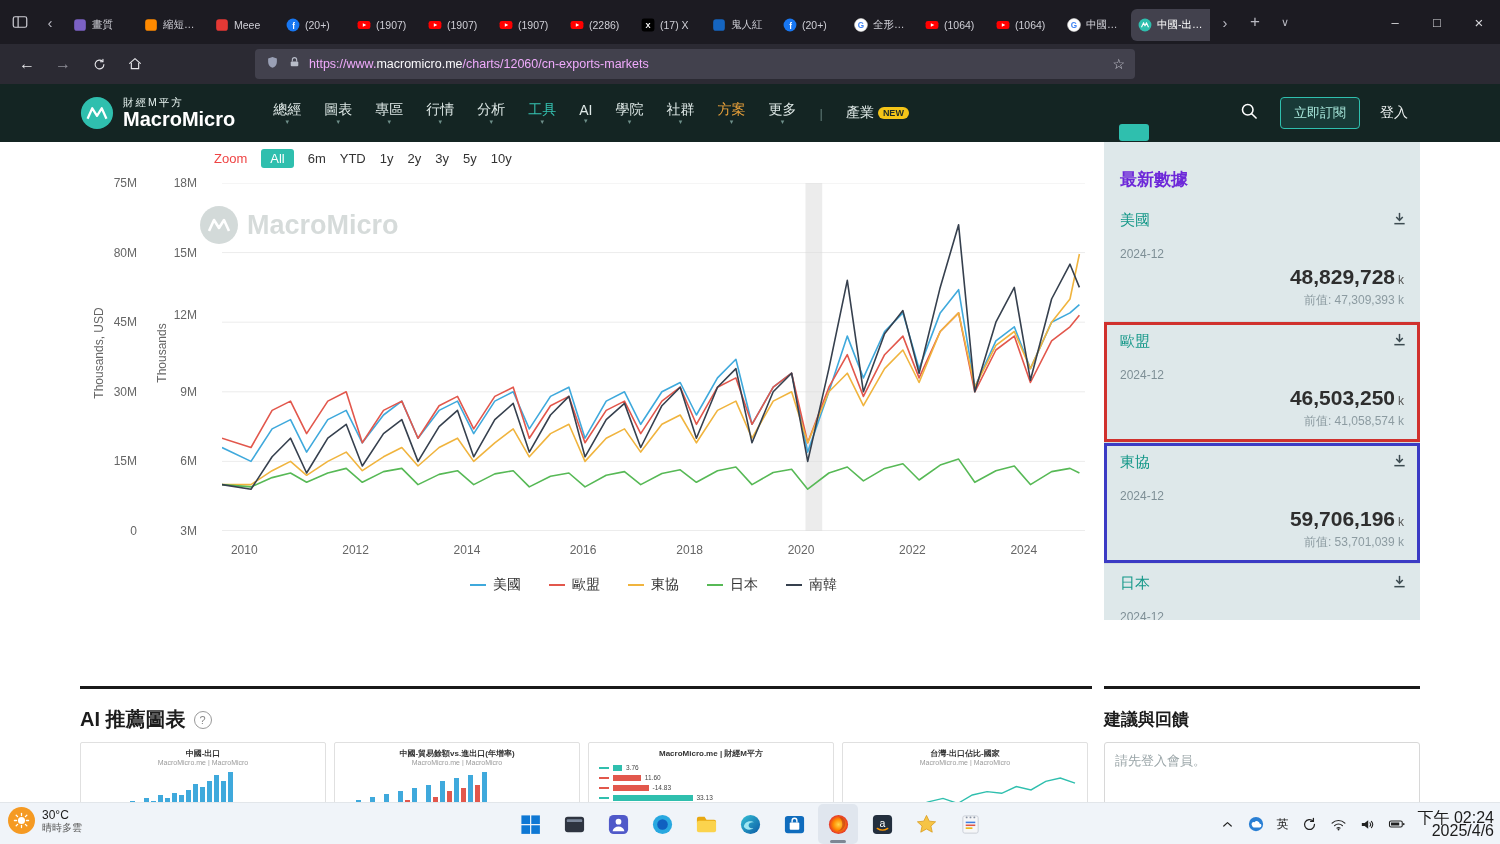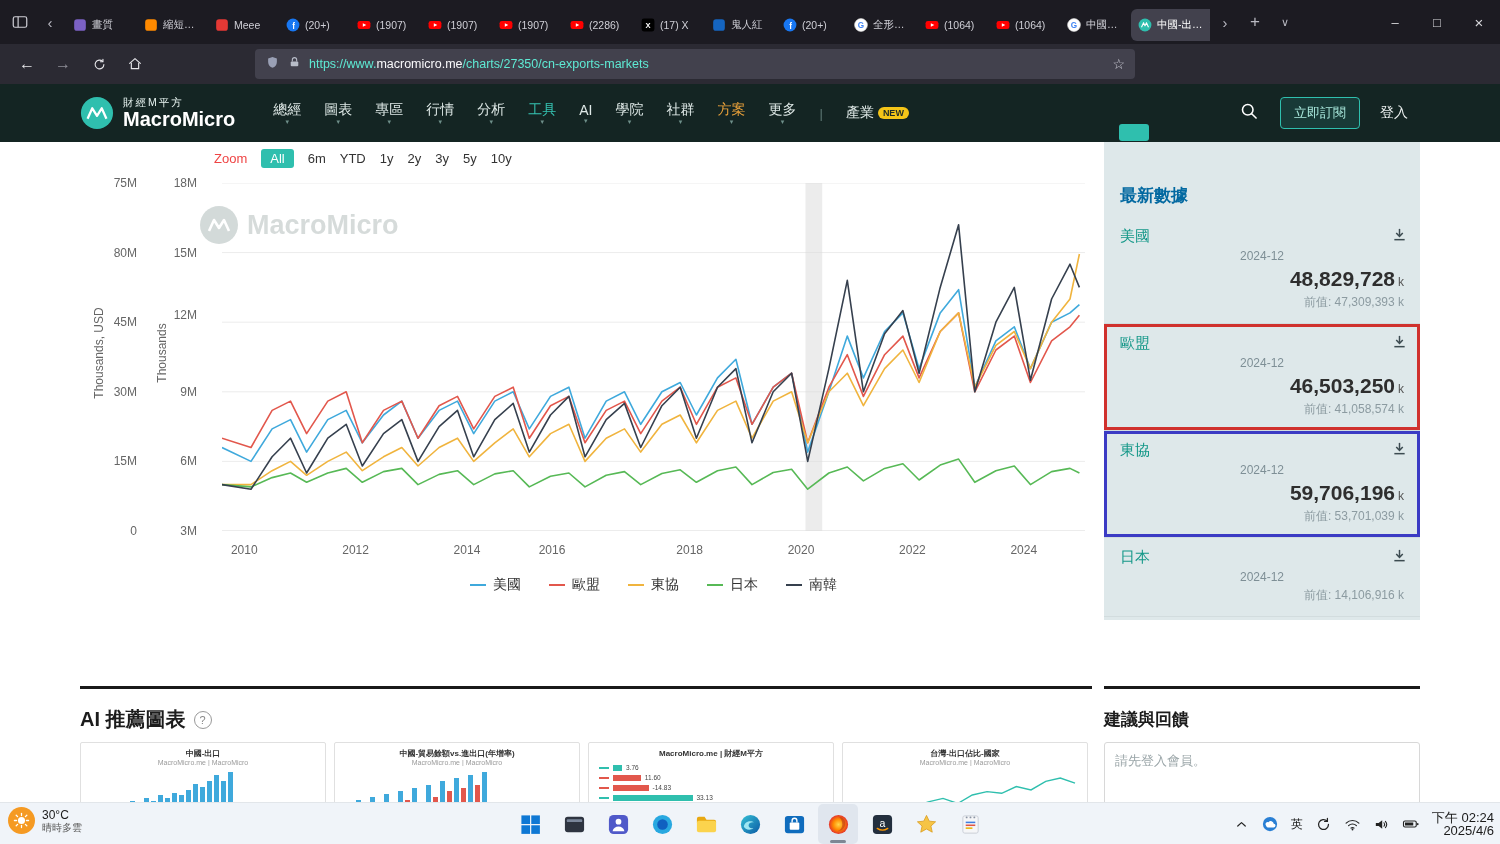--- a/index.html
+++ b/index.html
@@ -19,21 +19,21 @@
   .fvwrap svg{width:14px;height:14px;display:block;}
   .winctl{margin-left:auto;display:flex;}
   .wbtn{width:42px;height:44px;display:flex;align-items:center;justify-content:center;color:#d8d8dc;font-size:13px;}
   
   .toolbar{position:absolute;left:0;top:44px;width:1500px;height:40px;background:#2b2a33;}
   .navbtn{position:absolute;top:5px;width:30px;height:30px;display:flex;align-items:center;justify-content:center;
           color:#e6e6ea;font-size:16px;border-radius:4px;}
   .urlbar{position:absolute;left:255px;top:5px;width:880px;height:30px;background:#42414d;border-radius:4px;
           display:flex;align-items:center;padding:0 10px;gap:8px;box-sizing:border-box;}
   .url{color:#f9f9fb;font-size:12.5px;white-space:nowrap;overflow:hidden;}
-  .url .dim{color:#5eead4;}
+  .url .dim{color:#f0abfc;}
   .urlstar{margin-left:auto;color:#cfcfd8;font-size:14px;}
   .extrow{position:absolute;right:10px;top:44px;height:40px;display:flex;align-items:center;gap:11px;}
   .extic{position:relative;width:20px;height:20px;display:flex;align-items:center;justify-content:center;}
   .badge2{position:absolute;right:-5px;top:-4px;background:#ff8a00;color:#fff;font-size:8px;font-weight:bold;
           border-radius:6px;padding:0 3px;line-height:10px;}
   
   .mmheader{position:absolute;left:0;top:84px;width:1500px;height:58px;background:#142523;display:flex;align-items:center;}
   .mmlogo{display:flex;align-items:center;gap:9px;margin-left:80px;flex:none;}
   .mmlogo-small{color:#e8f4f1;font-size:10.5px;letter-spacing:2px;line-height:12px;}
   .mmlogo-big{color:#fff;font-size:20px;font-weight:bold;line-height:22px;}
@@ -62,24 +62,24 @@
               width:210px;text-align:center;}
   .tick{position:absolute;font-size:12px;color:#666;}
   .tick.y{width:42px;text-align:right;}
   .tick.x{width:44px;text-align:center;}
   .legend{position:absolute;left:222px;top:576px;width:863px;display:flex;justify-content:center;gap:28px;}
   .lg-item{display:flex;align-items:center;gap:7px;font-size:14px;color:#333;}
   .lg-dash{width:16px;height:0;border-top:2.5px solid #000;}
   .sliver{position:absolute;left:1119px;top:124px;width:30px;height:17px;background:#2fbfae;border-radius:3px;z-index:5;}
   
   .sidebar{position:absolute;left:1104px;top:142px;width:316px;height:478px;background:#dee8ea;overflow:hidden;box-sizing:border-box;padding-top:26px;}
-  .sb-title{font-size:17px;font-weight:600;color:#0369a1;margin:16px 16px 10px 16px;}
+  .sb-title{font-size:17px;font-weight:600;color:#6d28d9;margin:0 16px 10px 16px;}
   .sb-item{position:relative;padding:10px 16px 12px 16px;border-bottom:1px solid rgba(0,0,0,.05);}
   .sb-name{font-size:15px;color:#159889;font-weight:500;}
-  .sb-date{font-size:12px;color:#7e8f96;margin-top:3px;text-align:center;}
+  .sb-date{font-size:12px;color:#7e8f96;margin-top:17px;}
   .sb-valrow{text-align:right;margin-top:4px;}
   .sb-num{font-size:21px;font-weight:bold;color:#2e2e2e;}
   .sb-k{font-size:12px;color:#555;margin-left:3px;}
   .sb-prev{font-size:12px;color:#8c9ba1;text-align:right;margin-top:3px;}
   .sb-dl{position:absolute;right:13px;top:10px;}
   .anno{position:absolute;left:0;top:0;right:0;bottom:0;pointer-events:none;}
   .anno.red{border:3px solid #d0312d;}
   .anno.blue{border:3px solid #3b3bc4;}
   
   .divider{position:absolute;top:686px;height:3px;background:#191919;}
@@ -110,21 +110,21 @@
   .wicon{width:27px;height:27px;border-radius:50%;background:#f59a23;display:flex;align-items:center;justify-content:center;}
   .wtemp{font-size:12px;color:#1b1b1b;line-height:14px;}
   .wdesc{font-size:10px;color:#5a5a5a;line-height:12px;}
   .apps{position:absolute;left:50%;top:1px;transform:translateX(-50%);display:flex;gap:4px;}
   .appbtn{width:40px;height:40px;border-radius:5px;display:flex;align-items:center;justify-content:center;position:relative;}
   .appbtn.active{background:#e0e6ee;}
   .appbtn.active::after{content:"";position:absolute;bottom:1px;left:12px;width:16px;height:3px;border-radius:2px;background:#7d8794;}
   .tray{position:absolute;right:6px;top:0;height:42px;display:flex;align-items:center;gap:12px;}
   .trayic{display:flex;align-items:center;justify-content:center;}
   .ime{font-size:12px;color:#1b1b1b;}
-  .clock{text-align:right;font-size:13px;color:#1b1b1b;line-height:13px;}
+  .clock{text-align:right;font-size:16px;color:#1b1b1b;line-height:13px;}
 </style>
 </head>
 <body>
 
 <div id="app">
 
   <div class="tabbar">
     <div class="tbtn" style="margin-left:6px;">
       <svg viewBox="0 0 24 24" width="18" height="18">
           <rect x="3" y="5" width="18" height="14" rx="2.5" stroke="#cfcfd6" stroke-width="1.6" fill="none"></rect>
@@ -305,21 +305,21 @@
         <svg viewBox="0 0 24 24" width="15" height="15">
             <path d="M12 3l7 2.5V11c0 4.5-3 8-7 9.5-4-1.5-7-5-7-9.5V5.5z" fill="#9aa0b5"></path>
           </svg>
       </span>
       <span>
         <svg viewBox="0 0 24 24" width="13" height="13">
             <rect x="5" y="10" width="14" height="9" rx="2" fill="#b8bcc8"></rect>
             <path d="M8 10V7a4 4 0 018 0v3" stroke="#b8bcc8" stroke-width="2" fill="none"></path>
           </svg>
       </span>
-      <span class="url"><span class="dim">https://www.</span><span>macromicro.me</span><span class="dim">/charts/27350/cn-exports-markets</span></span>
+      <span class="url"><span class="dim">https://www.</span><span>macromicro.me</span><span class="dim">/charts/12060/cn-exports-markets</span></span>
       <span class="urlstar">☆</span>
     </div>
     <div class="extrow">
       <span class="extic">
         <svg viewBox="0 0 24 24" width="17" height="17">
             <path d="M4 5h16v7a8 8 0 01-16 0z" fill="#8d8d98"></path>
             <path d="M8.5 10l3.5 3.5L15.5 10" stroke="#2b2a33" stroke-width="2" fill="none"></path>
           </svg>
       </span>
       <span class="extic">
@@ -489,21 +489,21 @@
       <div class="tick y" style="left: 95px; top: 176px;">75M</div>
       <div class="tick y" style="left: 155px; top: 524px;">3M</div>
       <div class="tick y" style="left: 155px; top: 454.4px;">6M</div>
       <div class="tick y" style="left: 155px; top: 384.8px;">9M</div>
       <div class="tick y" style="left: 155px; top: 308px;">12M</div>
       <div class="tick y" style="left: 155px; top: 245.6px;">15M</div>
       <div class="tick y" style="left: 155px; top: 176px;">18M</div>
       <div class="tick x" style="left: 222.271px; top: 543px;">2010</div>
       <div class="tick x" style="left: 333.626px; top: 543px;">2012</div>
       <div class="tick x" style="left: 444.981px; top: 543px;">2014</div>
-      <div class="tick x" style="left: 530px; top: 543px;">2016</div>
+      <div class="tick x" style="left: 561px; top: 543px;">2016</div>
       <div class="tick x" style="left: 667.69px; top: 543px;">2018</div>
       <div class="tick x" style="left: 779.045px; top: 543px;">2020</div>
       <div class="tick x" style="left: 890.4px; top: 543px;">2022</div>
       <div class="tick x" style="left: 1001.75px; top: 543px;">2024</div>
     </div>
   <div class="legend" id="legend">
       <span class="lg-item">
         <span class="lg-dash" style="border-top-color: rgb(63, 169, 220);"></span>
         <span>美國</span>
       </span>

